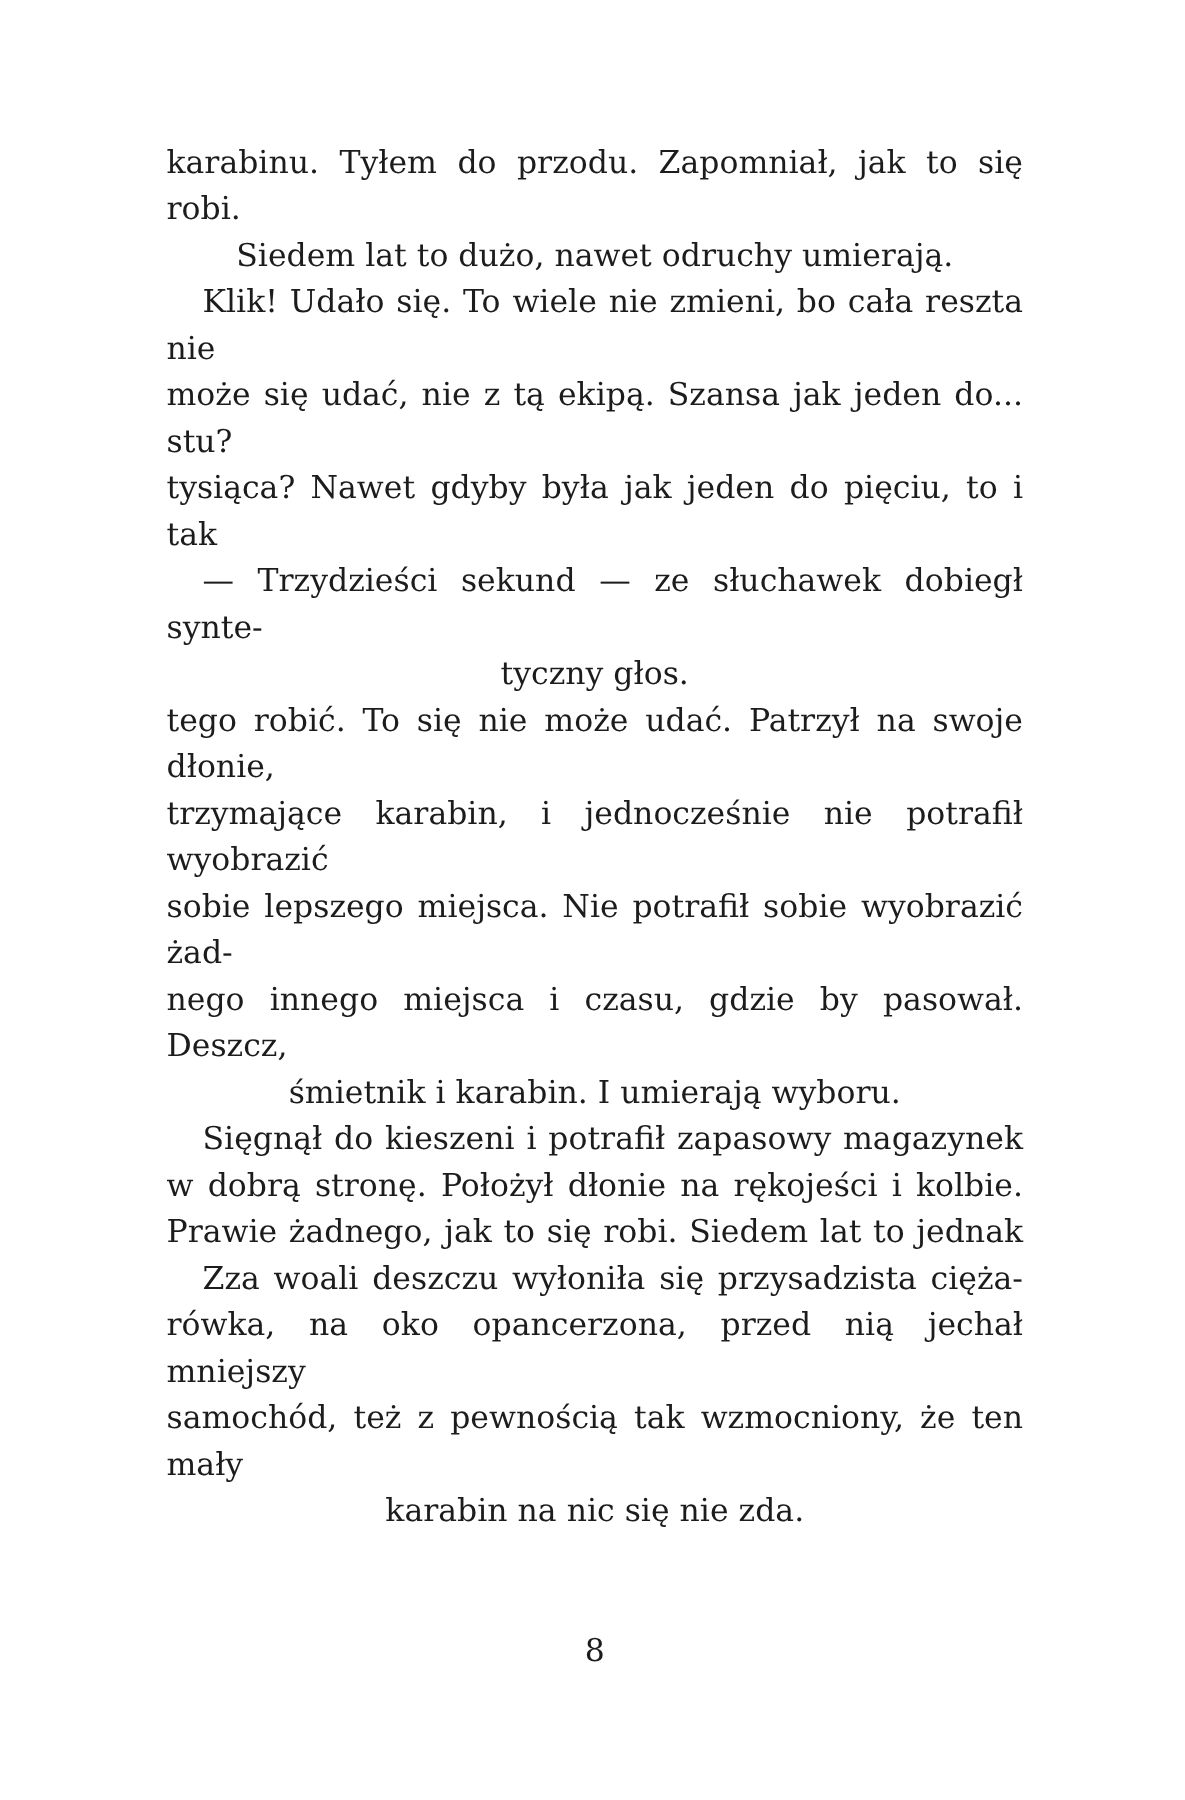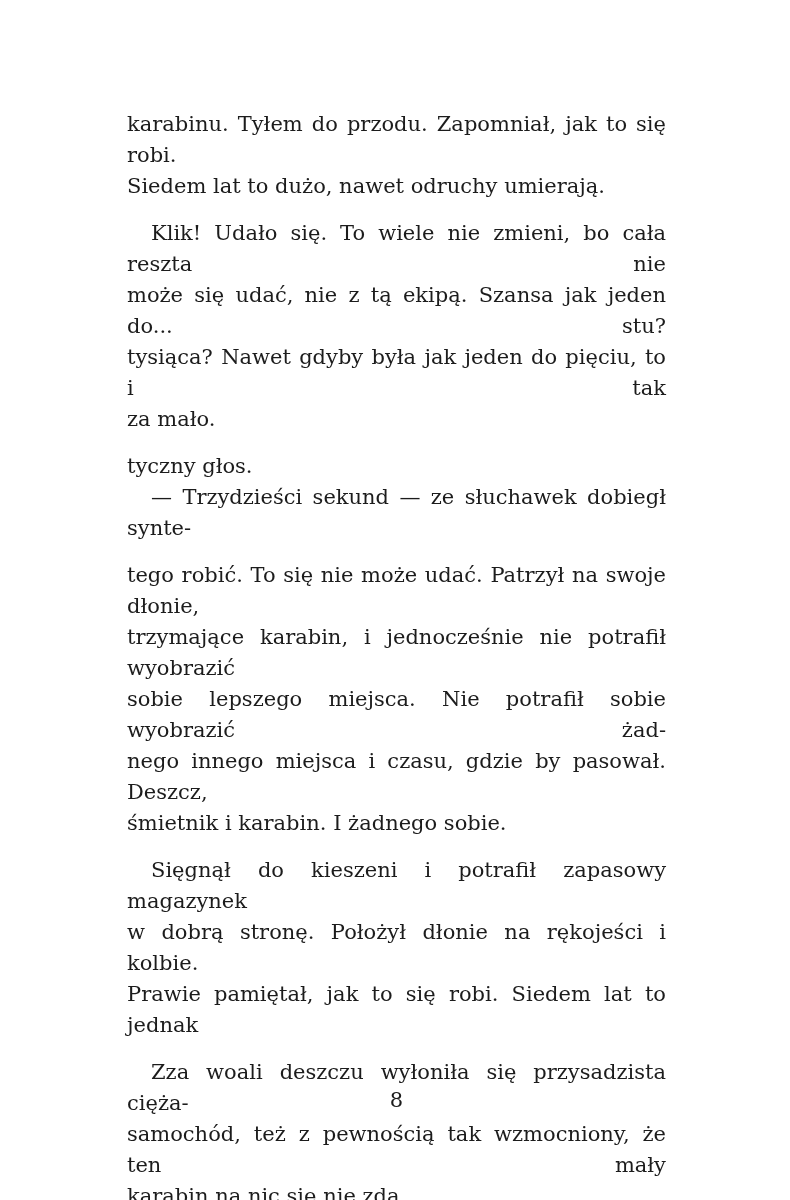--- a/index.html
+++ b/index.html
@@ -17,23 +17,23 @@
   }
   .text-block {
     position: absolute;
     left: 111px;
     top: 93px;
     width: 571px;
     font-size: 21px;
     line-height: 31px;
     color: #1c1c1c;
   }
-  .paragraph { margin: 16px; padding: 0; }
+  .paragraph { margin: 0; padding: 0; }
   .line {
-    text-align: left;
+    text-align: center;
     white-space: normal;
   }
   .line.just {
     text-align: justify;
     text-align-last: justify;
     -moz-text-align-last: justify;
   }
   .line.indent { text-indent: 24px; }
   .it { }
   .folio {
@@ -53,38 +53,38 @@
 <div class="page">
   <div class="text-block">
       <div class="paragraph">
         <div class="line just"><span>karabinu. Tyłem do przodu. Zapomniał, jak to się robi.</span></div>
         <div class="line"><span>Siedem lat to dużo, nawet odruchy umierają.</span></div>
       </div>
       <div class="paragraph">
         <div class="line just indent"><span class="it">Klik!</span><span> Udało się. To wiele nie zmieni, bo cała reszta nie</span></div>
         <div class="line just"><span>może się udać, nie z tą ekipą. Szansa jak jeden do... stu?</span></div>
         <div class="line just"><span>tysiąca? Nawet gdyby była jak jeden do pięciu, to i tak</span></div>
-        <div class="line"><span>za mało.</span></div>
       </div>
       <div class="paragraph">
+        <div class="line just indent"><span>— </span><span class="it">Trzydzieści sekund</span><span> — ze słuchawek dobiegł synte-</span></div>
         <div class="line"><span>tyczny głos.</span></div>
-        <div class="line just indent"><span>— </span><span class="it">Trzydzieści sekund</span><span> — ze słuchawek dobiegł synte-</span></div>
       </div>
       <div class="paragraph">
         <div class="line just"><span>tego robić. To się nie może udać. Patrzył na swoje dłonie,</span></div>
         <div class="line just"><span>trzymające karabin, i jednocześnie nie potrafił wyobrazić</span></div>
         <div class="line just"><span>sobie lepszego miejsca. Nie potrafił sobie wyobrazić żad-</span></div>
         <div class="line just"><span>nego innego miejsca i czasu, gdzie by pasował. Deszcz,</span></div>
-        <div class="line"><span>śmietnik i karabin. I żadnego sobie.</span></div>
+        <div class="line"><span>śmietnik i karabin. I umierają wyboru.</span></div>
       </div>
       <div class="paragraph">
         <div class="line just indent"><span>Sięgnął do kieszeni i potrafił zapasowy magazynek</span></div>
         <div class="line just"><span>w dobrą stronę. Położył dłonie na rękojeści i kolbie.</span></div>
-        <div class="line just"><span>Prawie pamiętał, jak to się robi. Siedem lat to jednak</span></div>
+        <div class="line just"><span>Prawie żadnego, jak to się robi. Siedem lat to jednak</span></div>
       </div>
       <div class="paragraph">
         <div class="line just indent"><span>Zza woali deszczu wyłoniła się przysadzista cięża-</span></div>
+        <div class="line just"><span>rówka, na oko opancerzona, przed nią jechał mniejszy</span></div>
         <div class="line just"><span>samochód, też z pewnością tak wzmocniony, że ten mały</span></div>
         <div class="line"><span>karabin na nic się nie zda.</span></div>
       </div>
     </div>
   <div class="folio">8</div>
 </div>
 
 </body></html>

